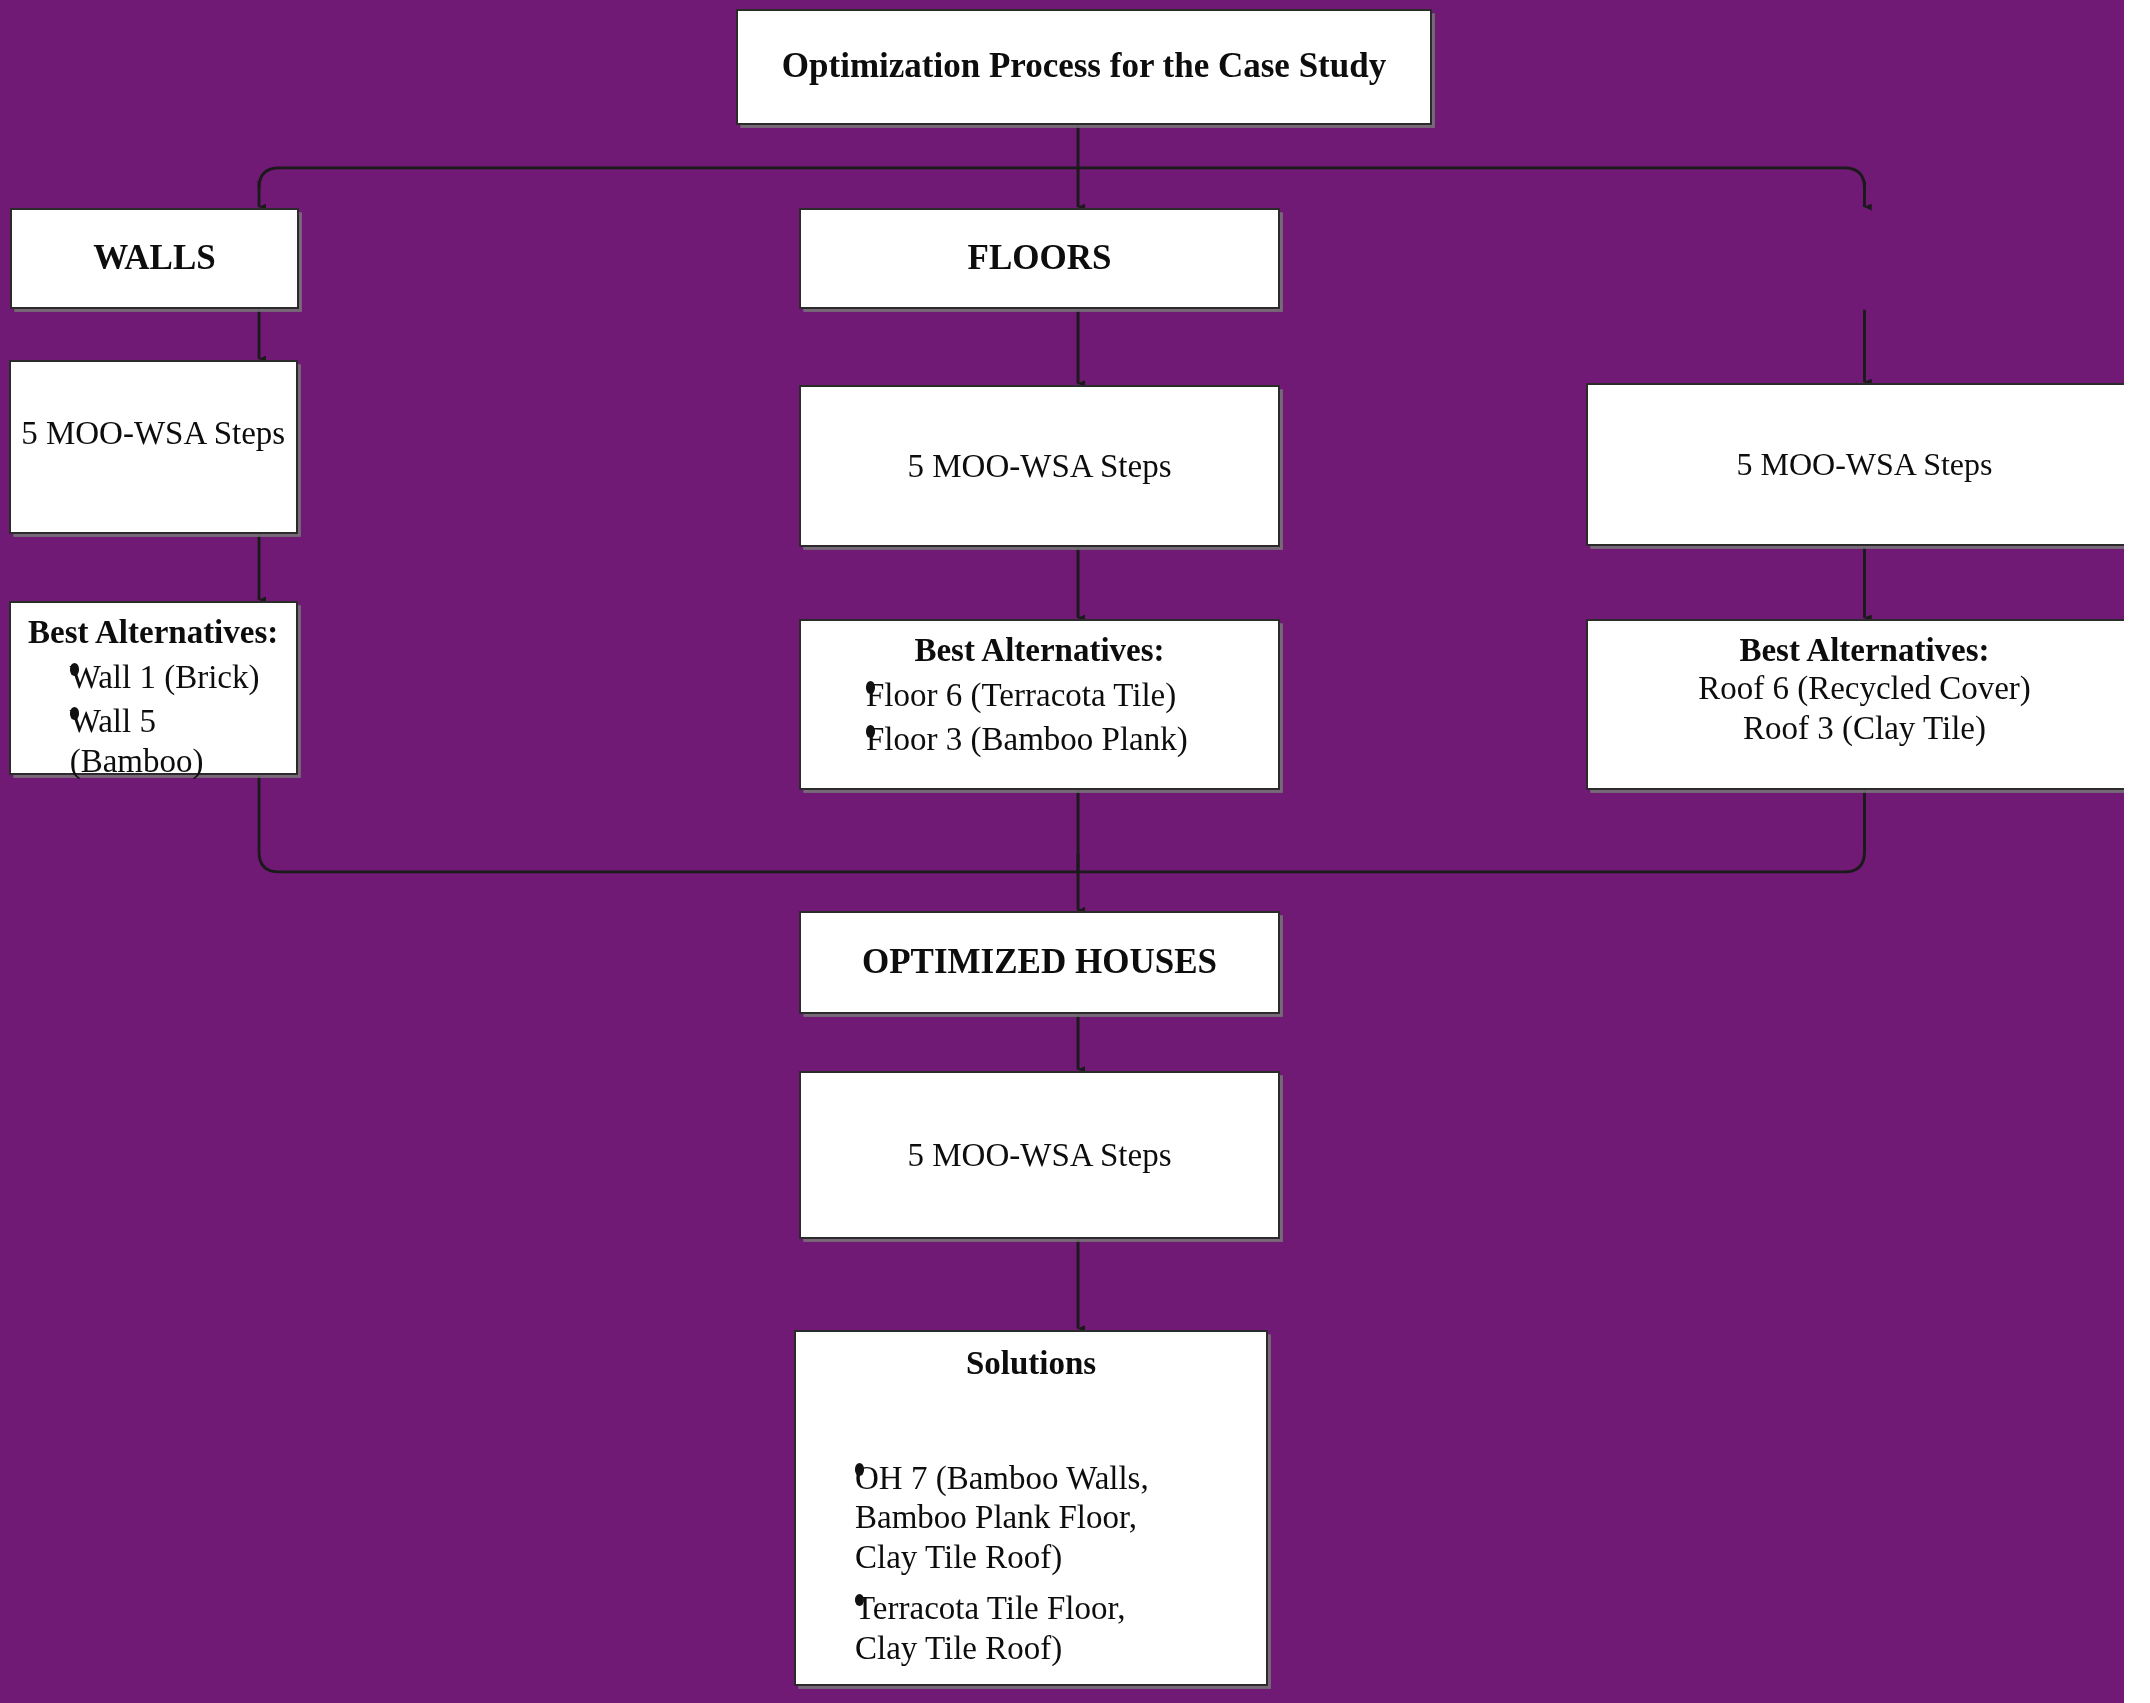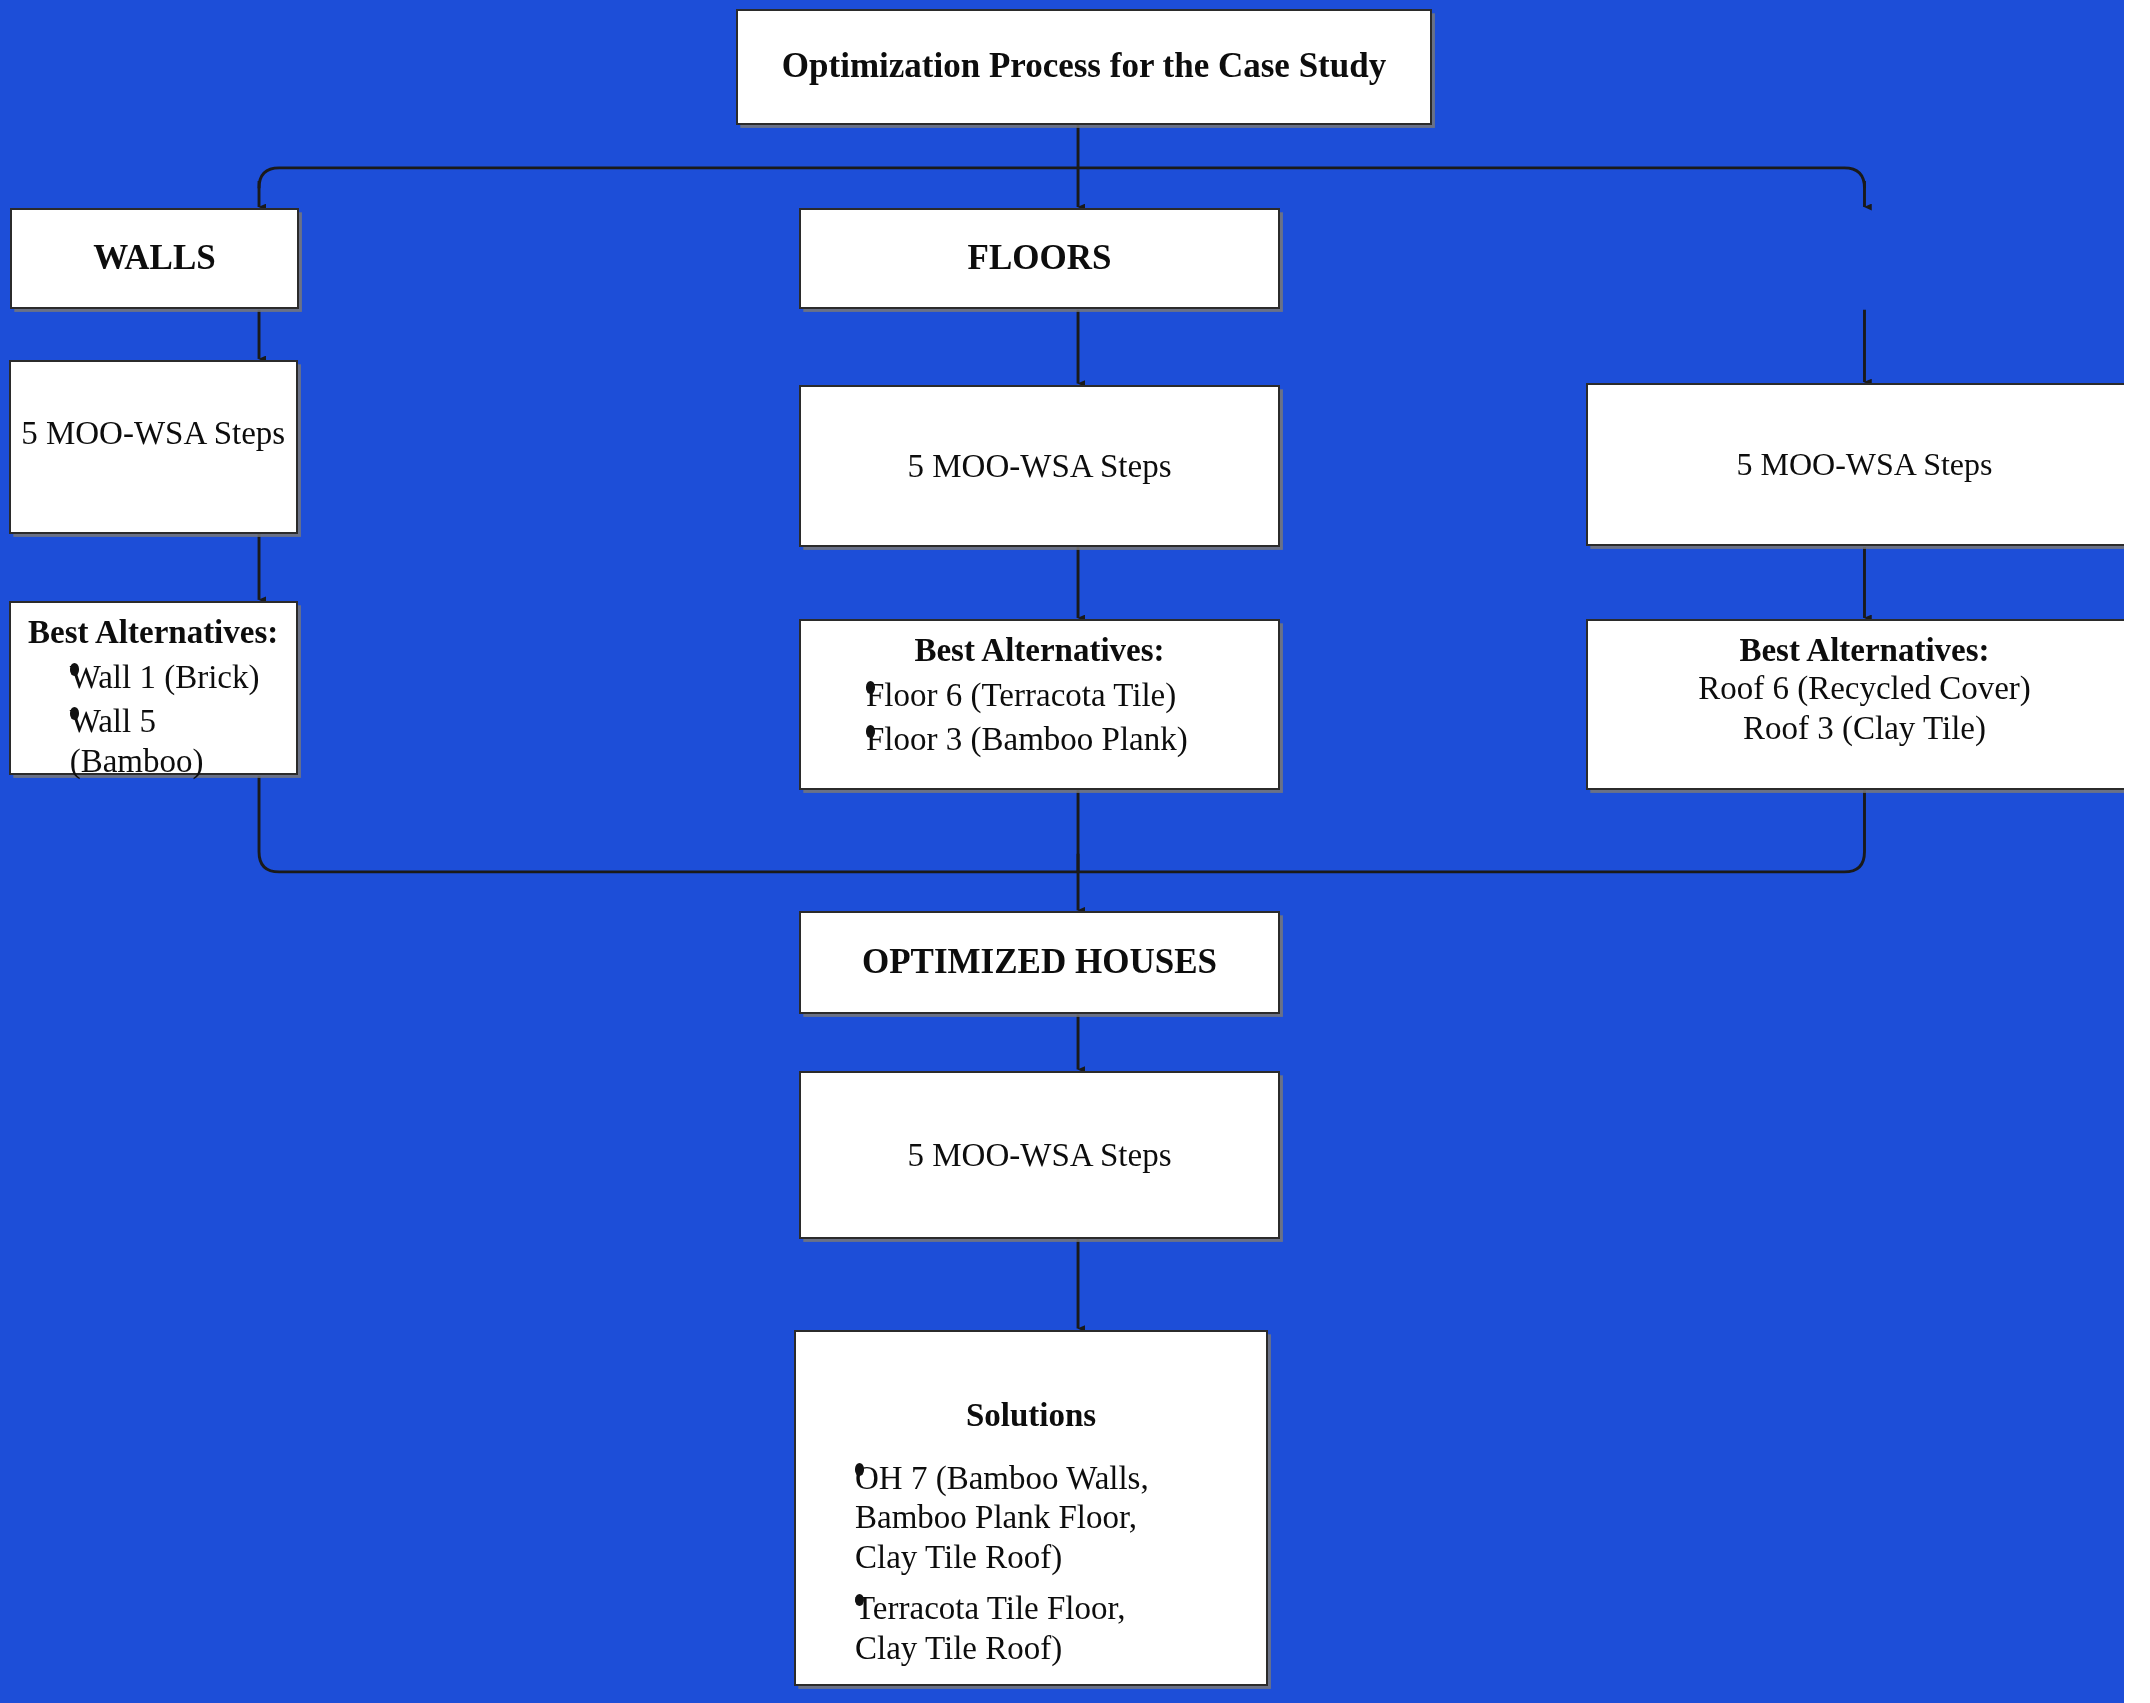--- a/index.html
+++ b/index.html
@@ -4,21 +4,21 @@
 <style>
   html, body {
     margin: 0;
     padding: 0;
     background: #ffffff;
   }
   #canvas {
     position: relative;
     width: 2124px;
     height: 1704px;
-    background: #1d4ed8;
+    background: #701a75;
     font-family: "Liberation Serif", "DejaVu Serif", serif;
     overflow: hidden;
   }
   svg.connectors {
     position: absolute;
     left: 0;
     top: 0;
     width: 2151px;
     height: 1704px;
     pointer-events: none;
@@ -176,21 +176,21 @@
   </div>
 
   <div class="node" style="left:799px; top:911px; width:481px; height:103px; padding:17px 10px;">
     <div class="title t-48">OPTIMIZED HOUSES</div>
   </div>
 
   <div class="node" style="left:799px; top:1071px; width:481px; height:168px; padding:4.3px 10px;">
     <div class="plain t-46">5 MOO-WSA Steps</div>
   </div>
 
-  <div class="node" style="left:794px; top:1330px; width:474px; height:356px; padding:11.6px 13px; justify-content:flex-end;">
+  <div class="node" style="left:794px; top:1330px; width:474px; height:356px; padding:11.6px 13px; justify-content:space-between;">
     <div class="title t-46">Solutions</div>
     <ul class="bullets" style="margin-top:23px; padding-left:46px;">
       <li style="margin-bottom:11.6px;">
         <span class="bullet"></span>
         <span class="txt t-46">OH 7 (Bamboo Walls,</span>
         <span class="txt t-46">Bamboo Plank Floor,</span>
         <span class="txt t-46">Clay Tile Roof)</span>
       </li>
       <li>
         <span class="bullet"></span>

